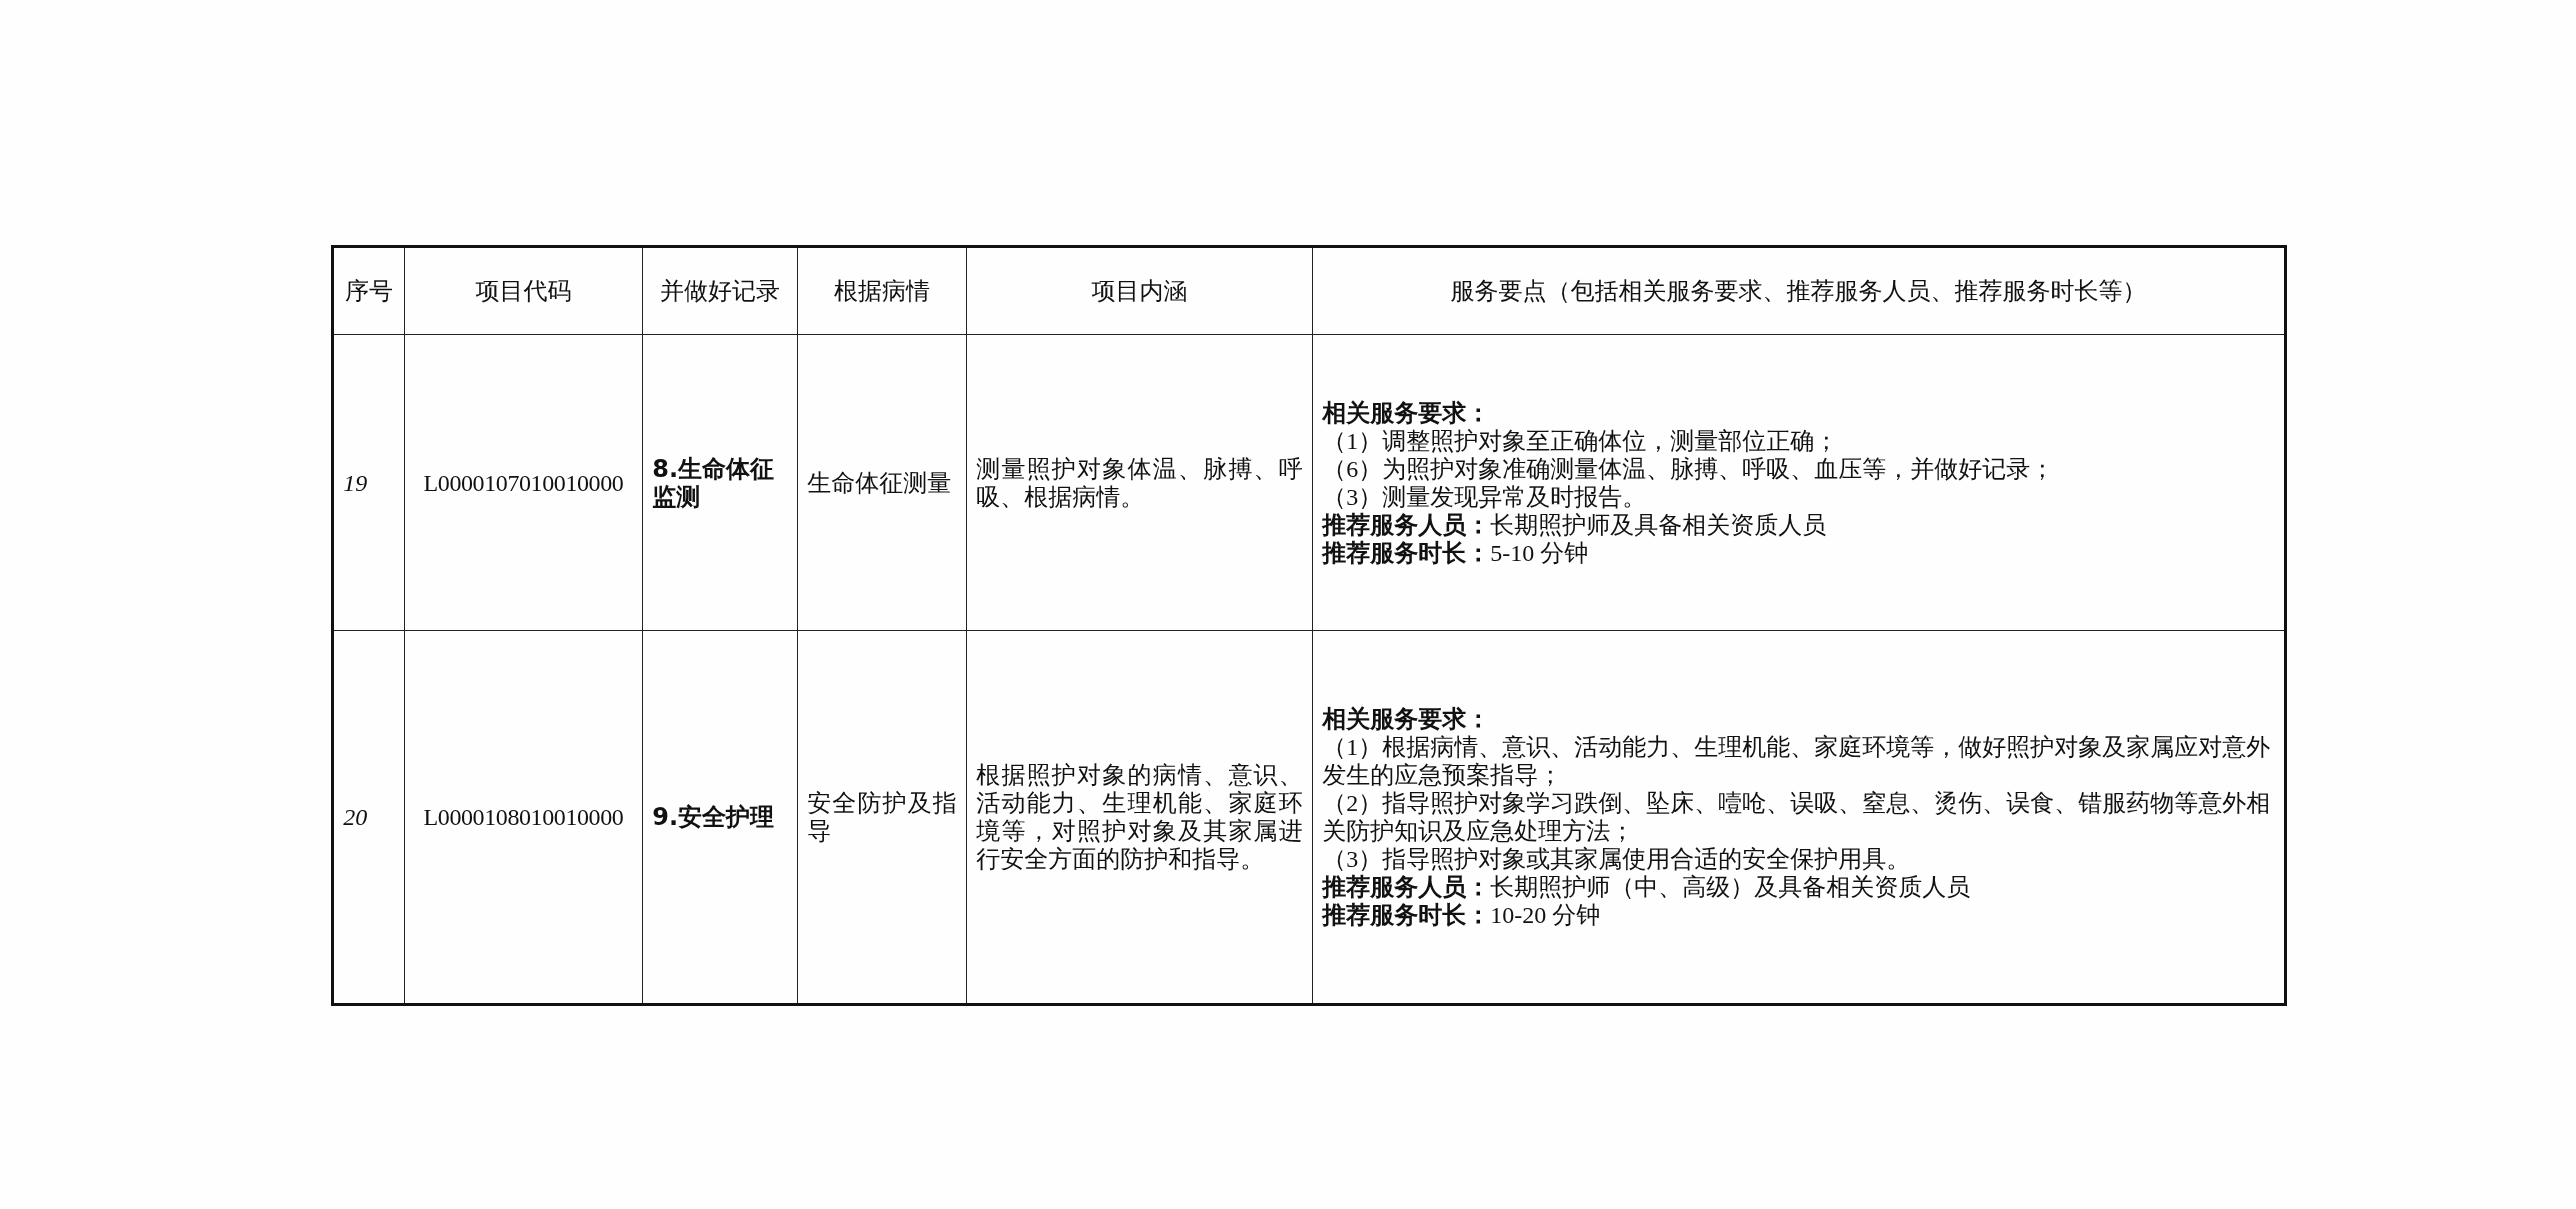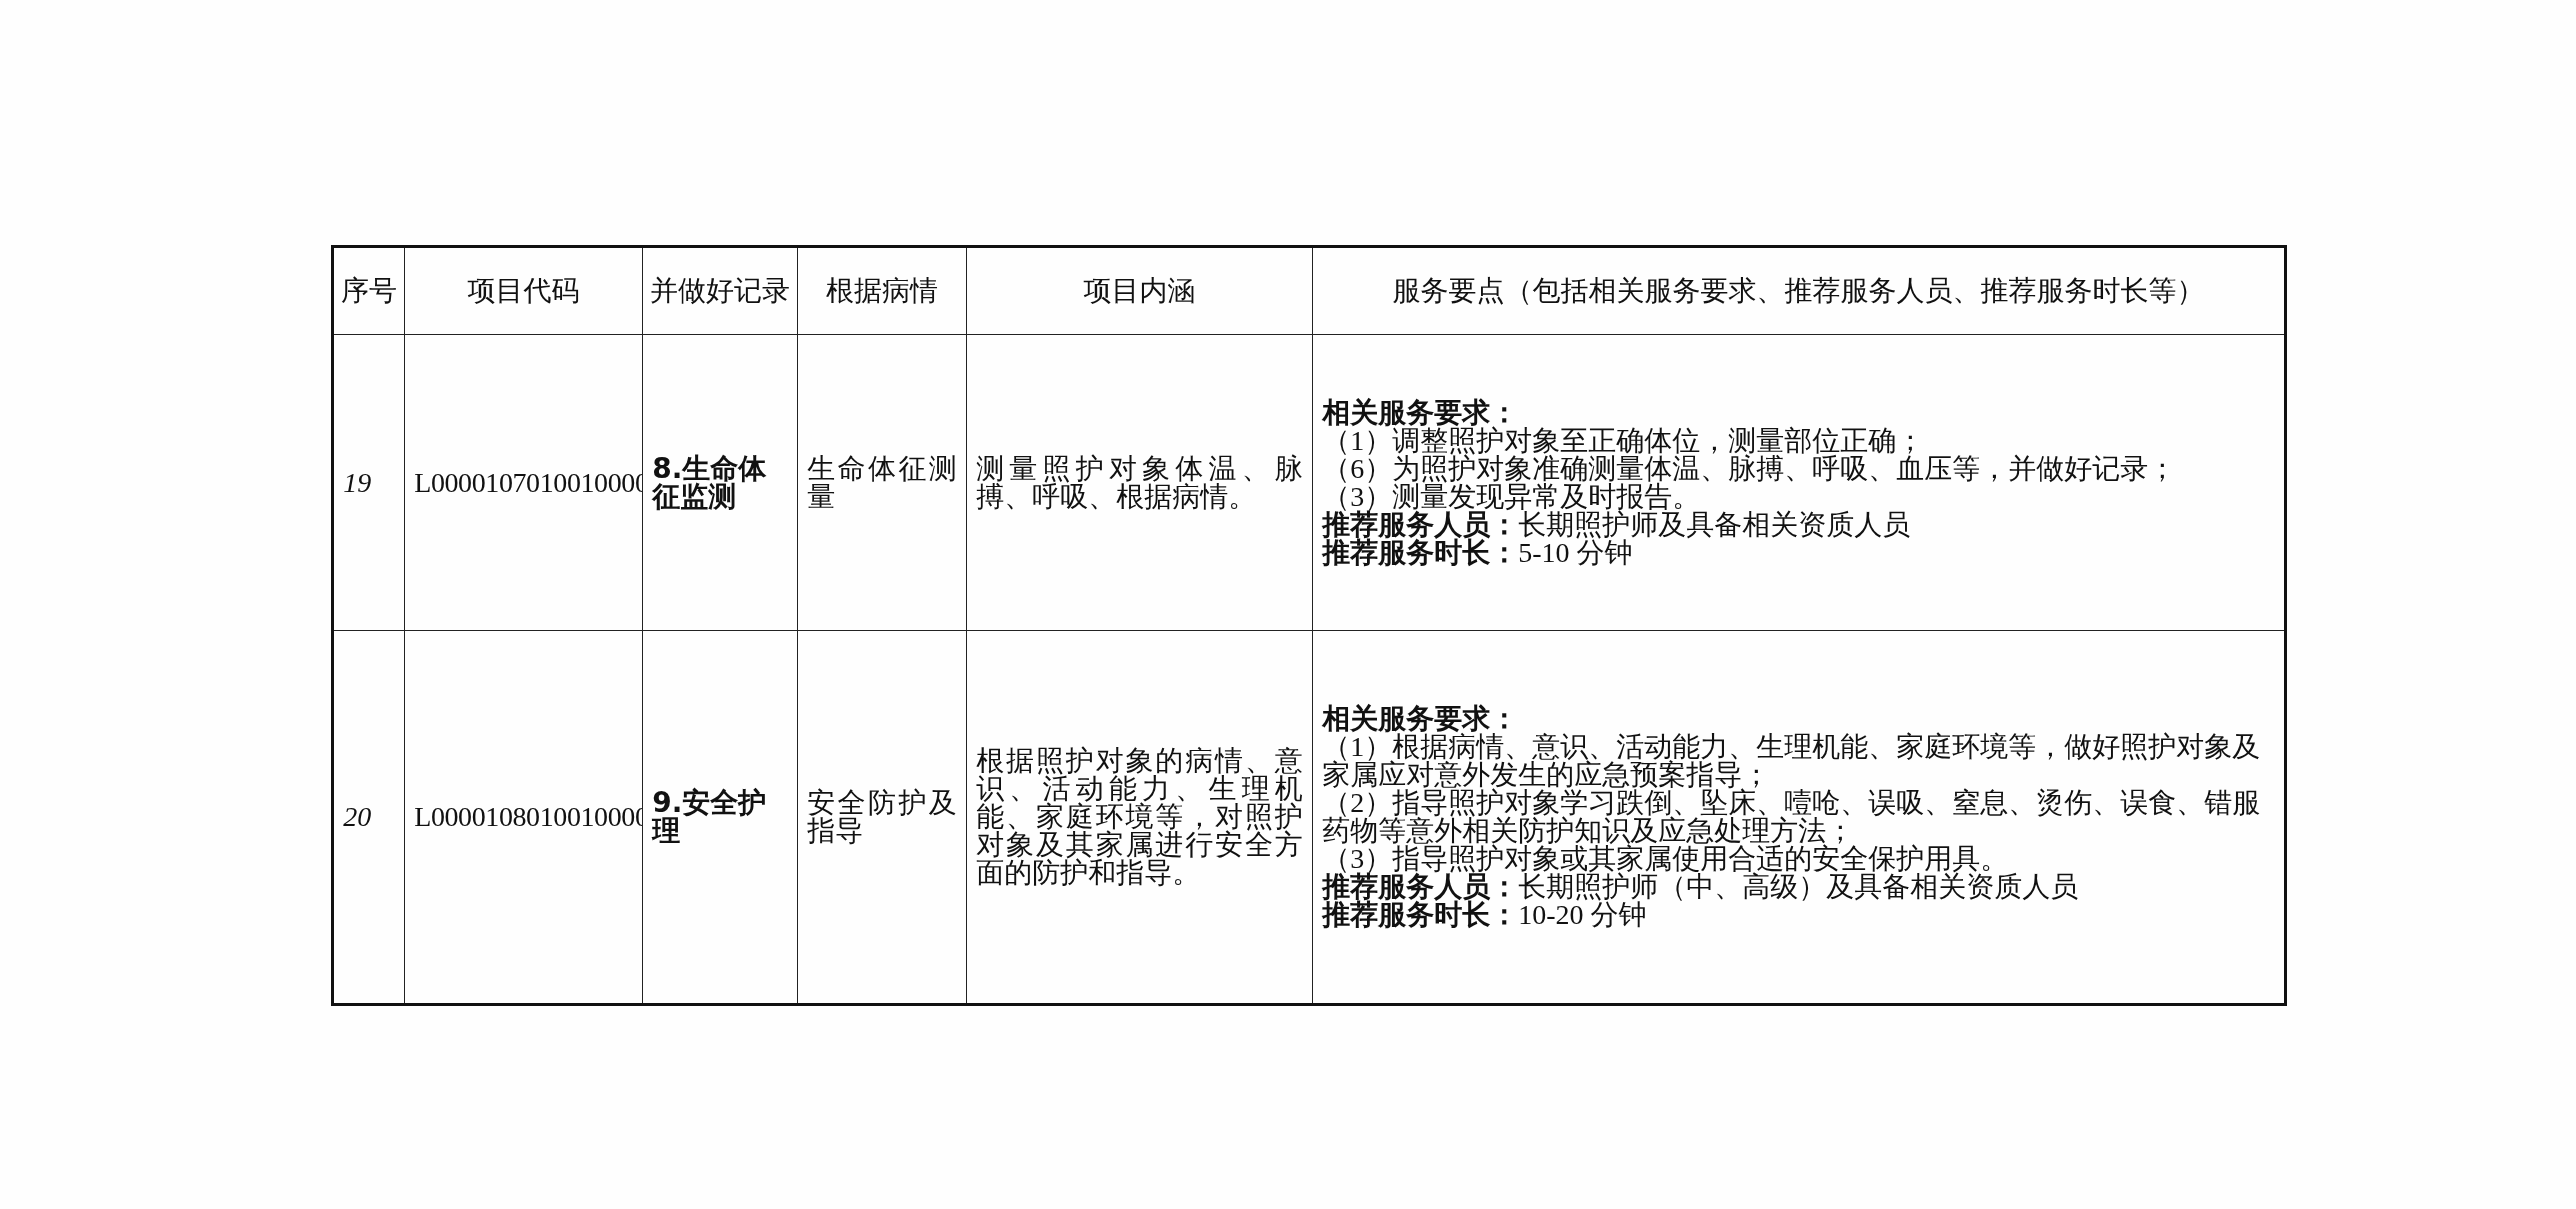--- a/index.html
+++ b/index.html
@@ -33,30 +33,30 @@
     table.svc col.c-no   { width: 72px; }
     table.svc col.c-code { width: 238px; }
     table.svc col.c-cat  { width: 155px; }
     table.svc col.c-name { width: 169px; }
     table.svc col.c-desc { width: 346px; }
     table.svc col.c-svc  { width: 973px; }
 
     table.svc th, table.svc td {
       border: 1.5px solid #222;
       padding: 0 9.2px;
-      font-size: 28px;
+      font-size: 24px;
       line-height: 28px;
       vertical-align: middle;
       overflow: hidden;
     }
     table.svc thead th {
       height: 86px;
       font-family: "DejaVu Sans", "Liberation Sans", sans-serif;
       font-weight: normal;
-      font-size: 28px;
+      font-size: 24px;
       text-align: center;
       letter-spacing: 0px;
       padding: 0 3.1px;
     }
     table.svc tr.row-19 td { height: 295px; }
     table.svc tr.row-20 td { height: 372px; }
 
     td.cell-no { padding: 0 3.1px; font-style: italic; }
     td.cell-code { text-align: center; padding: 0 4.6px; font-size: 23px; letter-spacing: -0.4px; }
     td.cell-cat {

